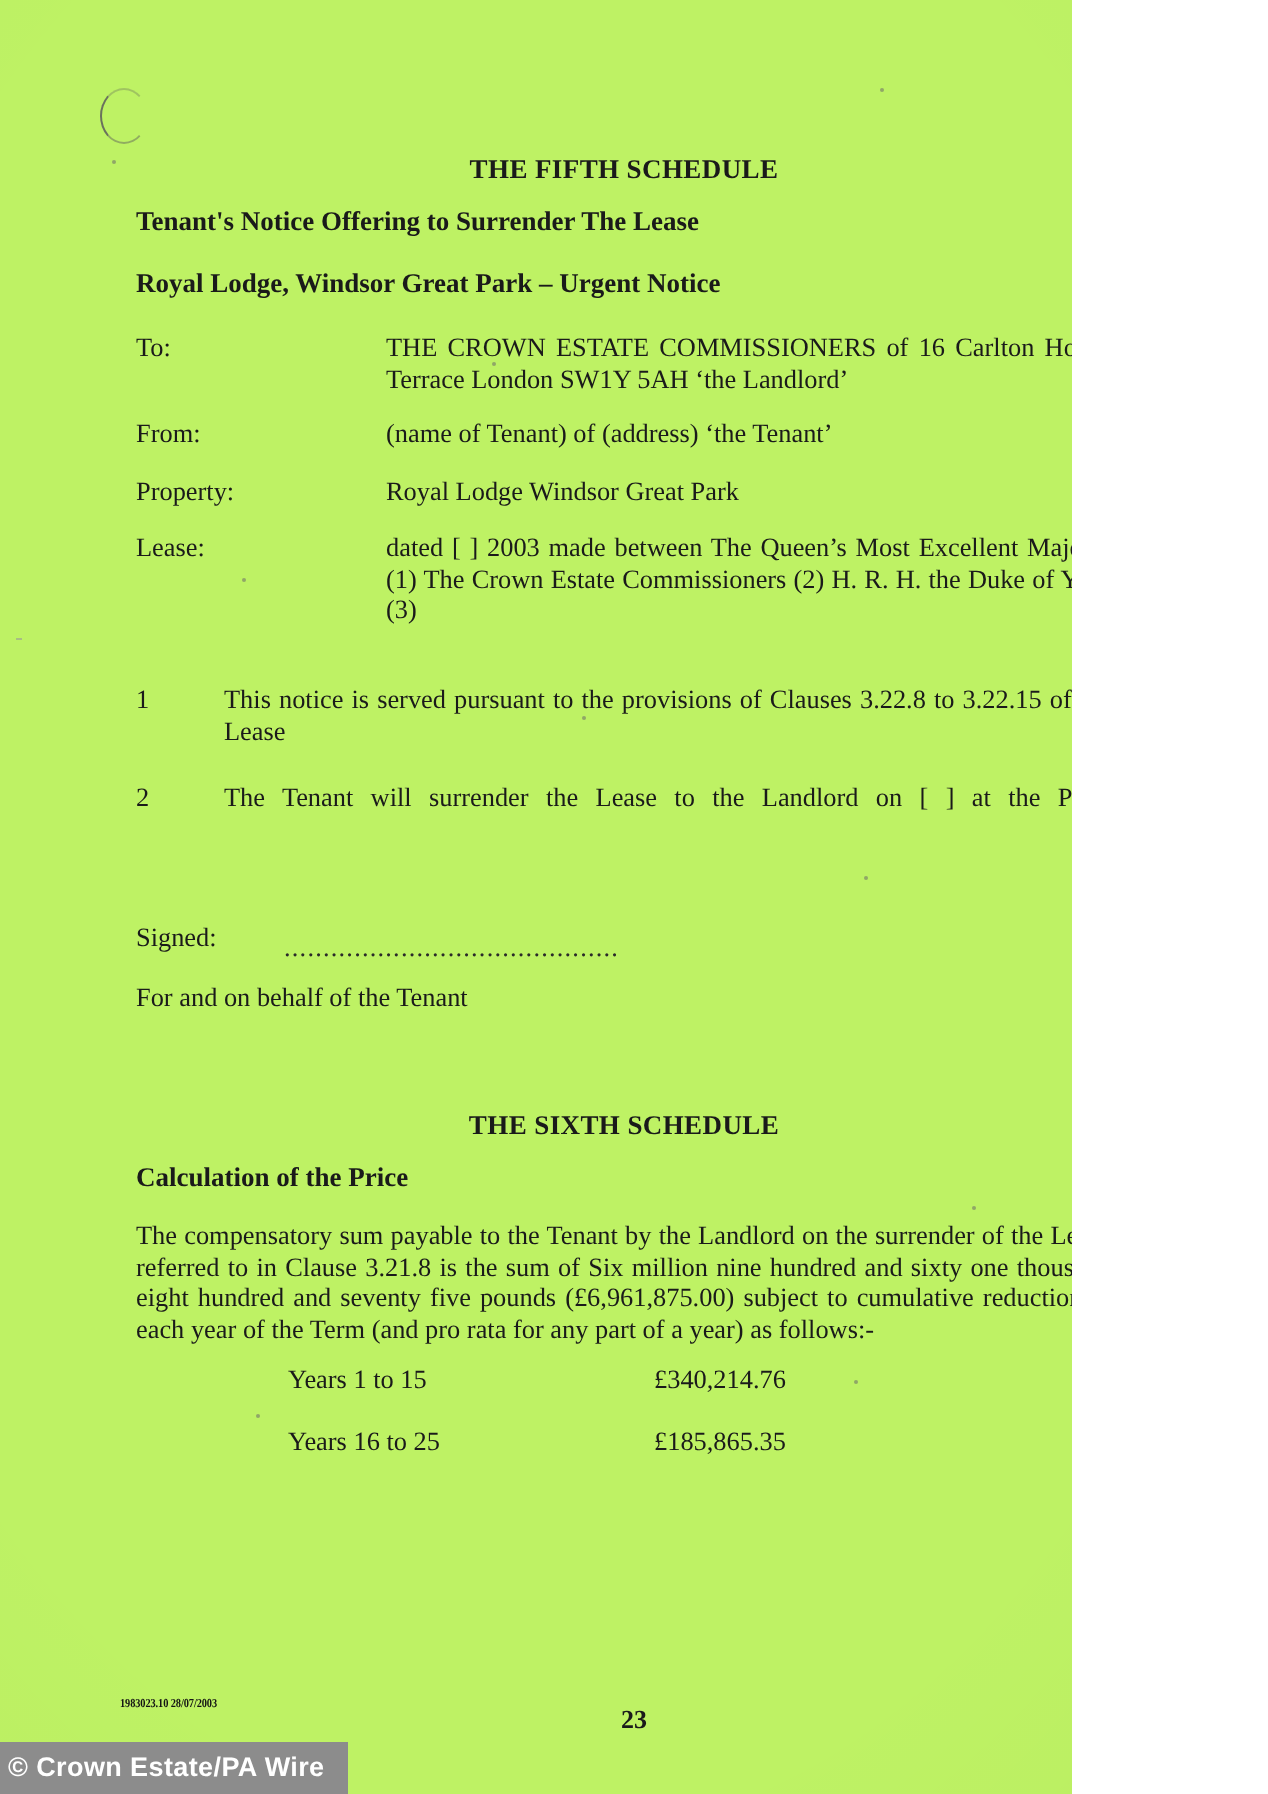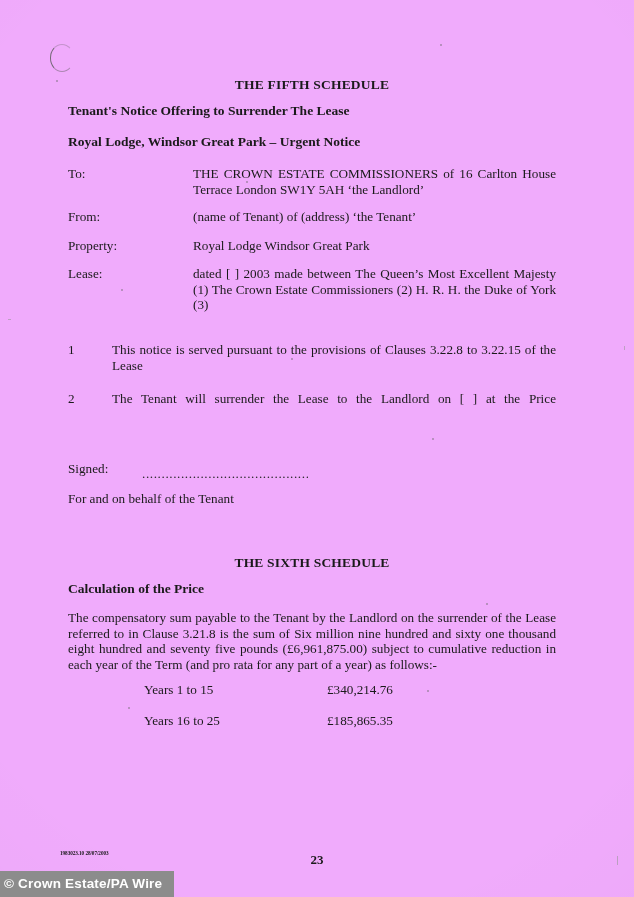--- a/index.html
+++ b/index.html
@@ -3,23 +3,23 @@
 <meta charset="utf-8">
 <title>Scanned Legal Document</title>
 <style>
   html, body {
     margin: 0;
     padding: 0;
     background: #ffffff;
   }
   #page {
     position: relative;
-    width: 634px;
+    width: 536px;
     height: 897px;
-    background: #f0abfc;
+    background: #bef264;
     overflow: hidden;
     font-family: "Liberation Serif", "DejaVu Serif", serif;
     color: #1a1a1a;
     -webkit-font-smoothing: none;
   }
   
   #scan-tone {
     position: absolute;
     inset: 0;
     background:

